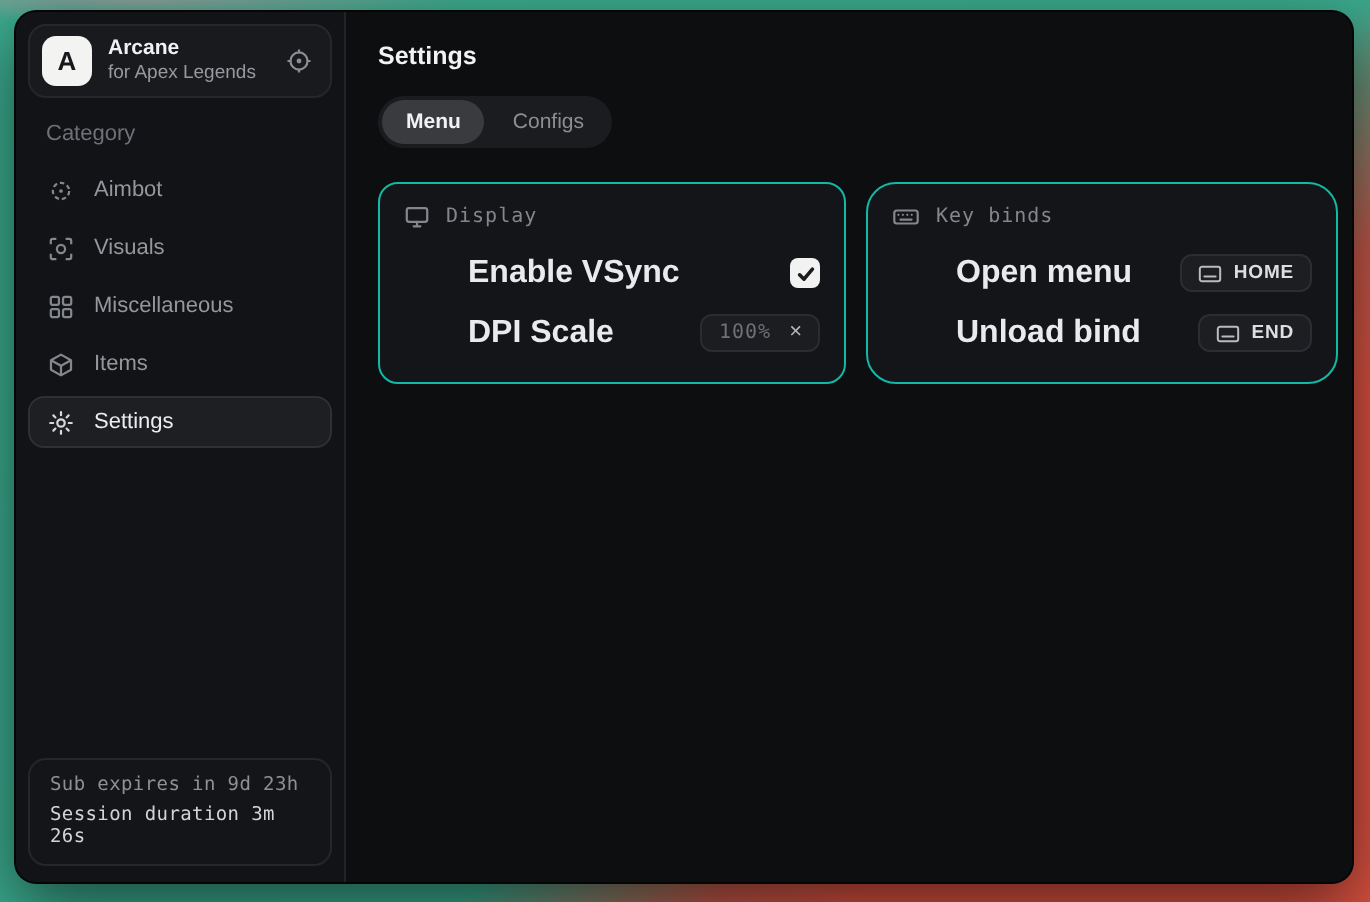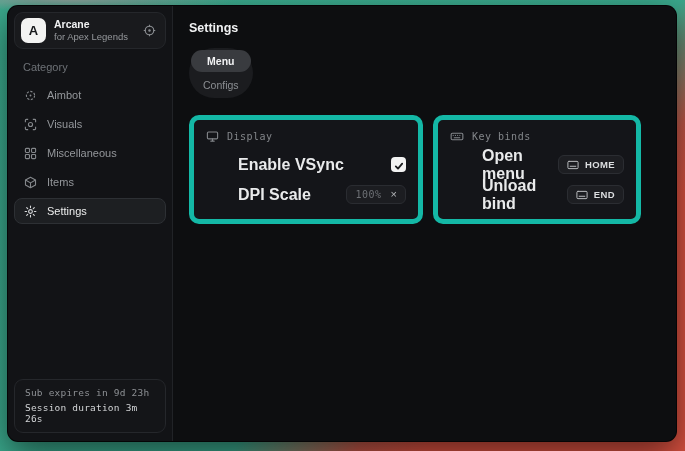--- a/index.html
+++ b/index.html
@@ -58,35 +58,35 @@
   }
   .footer-line1 { font-size:9.5px; color:#8d9094; margin-bottom:4px; letter-spacing:0.2px; }
   .footer-line2 { font-size:9.5px; color:#d2d4d6; letter-spacing:0.2px; }
 
   
   .main { flex:1; background:#0d0e10; padding:15px 16px; display:flex; flex-direction:column; }
   .page-title { font-size:12.5px; font-weight:bold; color:#f1f2f3; margin-bottom:13px; }
 
   .tabs {
     display:inline-flex; align-self:flex-start; background:#1b1c1f; border-radius:999px;
-    padding:2px; gap:2px;flex-direction:column;
+    padding:2px; gap:2px;
   }
   .tab {
     border:none; background:transparent; border-radius:999px; padding:5px 12px;
     font-size:10.5px; color:#8b8e92; cursor:pointer; font-family:inherit;
   }
   .tab.active { background:#393b3f; color:#f1f2f3; font-weight:bold; }
 
   .cards { display:flex; gap:10px; margin-top:17px; align-items:flex-start; }
   .card {
-    background:#141519; border:5px solid #14b8a6; border-radius:10px;
+    background:#141519; border:1px solid #14b8a6; border-radius:10px;
     padding:10px 12px 12px 12px;
   }
   .card-display  { width:234px; }
-  .card-keybinds { width:208px; }
+  .card-keybinds { width:236px;border-radius:15px; }
   .card-header {
     display:flex; align-items:center; gap:8px; color:#83868a;
     font-family:"DejaVu Sans Mono", monospace; font-size:10px; letter-spacing:0.5px;
     margin-bottom:9px;
   }
   .card-header .icon { display:flex; color:#83868a; }
   .row { display:flex; align-items:center; justify-content:space-between; height:25px; }
   .row + .row { margin-top:5px; }
   .row-label { font-size:16px; font-weight:600; color:#e9eaeb;padding-left:32px; }
 

